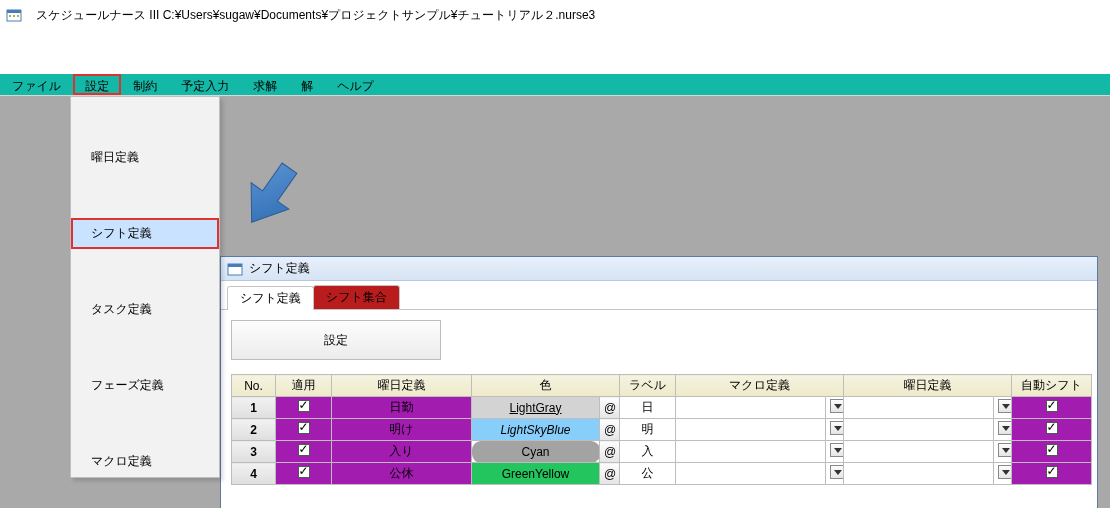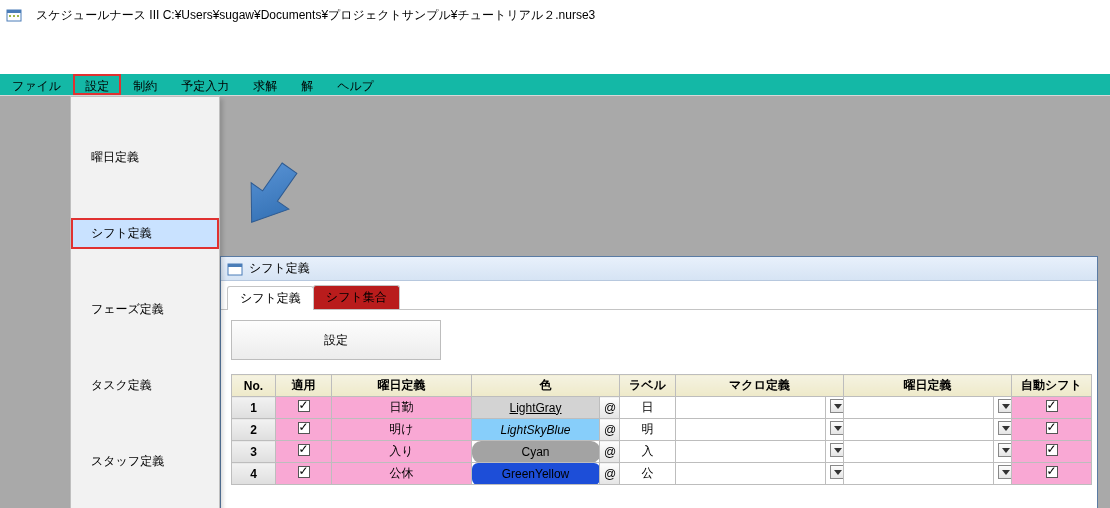--- a/index.html
+++ b/index.html
@@ -137,44 +137,44 @@
     border: 1px solid #bdbdbd;
     padding: 2px 4px;
     height: 18px;
     font-size: 12px;
     text-align: center;
     overflow: hidden;
     white-space: nowrap;
   }
   table.grid th {
     background: linear-gradient(#f5f3e1, #eee9c9);
-    font-weight: bold;
+    font-weight: normal;
   }
   col.c-no    { width: 44px; }
   col.c-apply { width: 56px; }
   col.c-name  { width: 140px; }
   col.c-color { width: 128px; }
   col.c-at    { width: 20px; }
   col.c-label { width: 56px; }
   col.c-count { width: 150px; }
   col.c-cdrop { width: 18px; }
   col.c-work  { width: 150px; }
   col.c-wdrop { width: 18px; }
   col.c-auto  { width: 80px; }
   .row-head {
     background: linear-gradient(#f2f2f2, #dedede);
     font-weight: bold;
   }
-  .rowcell-default { background: #f9a8d4; }
+  .rowcell-default { background: #a21caf; }
   .chk { display:inline-block; width:12px;height:12px;border:1px solid #555;background:#fff;position:relative;}
   .chk.checked::after{content:"✓";position:absolute;top:-3px;left:0;font-size:12px;color:#000;}
   .color-LightGray   { background: #d3d3d3; text-decoration: underline; }
   .color-LightSkyBlue{ background: #87cefa; font-style: italic; }
   .color-Cyan        { background: #a3a3a3; border-radius: 9px; }
-  .color-GreenYellow { background: #1d4ed8; border-radius: 6px; }
+  .color-GreenYellow { background: #22c55e; }
   .at-btn {
     background: linear-gradient(#fdfdfd,#e5e5e5);
     border-left: 1px solid #bdbdbd;
   }
   .mini-drop {
     background: #fff;
     text-align: right;
     padding-right: 2px;
   }
   .mini-drop-btn {
@@ -208,23 +208,22 @@
     <div class="menu-item">求解</div>
     <div class="menu-item">解</div>
     <div class="menu-item">ヘルプ</div>
   </div>
 
 <div class="workspace">
 
   <div class="dropdown" id="dropdown">
       <div class="dropdown-item">曜日定義</div>
       <div class="dropdown-item highlight">シフト定義</div>
+      <div class="dropdown-item">タスク定義</div>
       <div class="dropdown-item">フェーズ定義</div>
-      <div class="dropdown-item">タスク定義</div>
-      <div class="dropdown-item">スタッフ定義</div>
       <div class="dropdown-item">マクロ定義</div>
     </div>
 
   <div class="arrow-wrap">
     <svg width="70" height="80" viewBox="0 0 70 80">
       <defs>
         <linearGradient id="ag" x1="0" y1="0" x2="1" y2="1">
           <stop offset="0" stop-color="#5a94d6"></stop>
           <stop offset="1" stop-color="#2e6cb0"></stop>
         </linearGradient>

